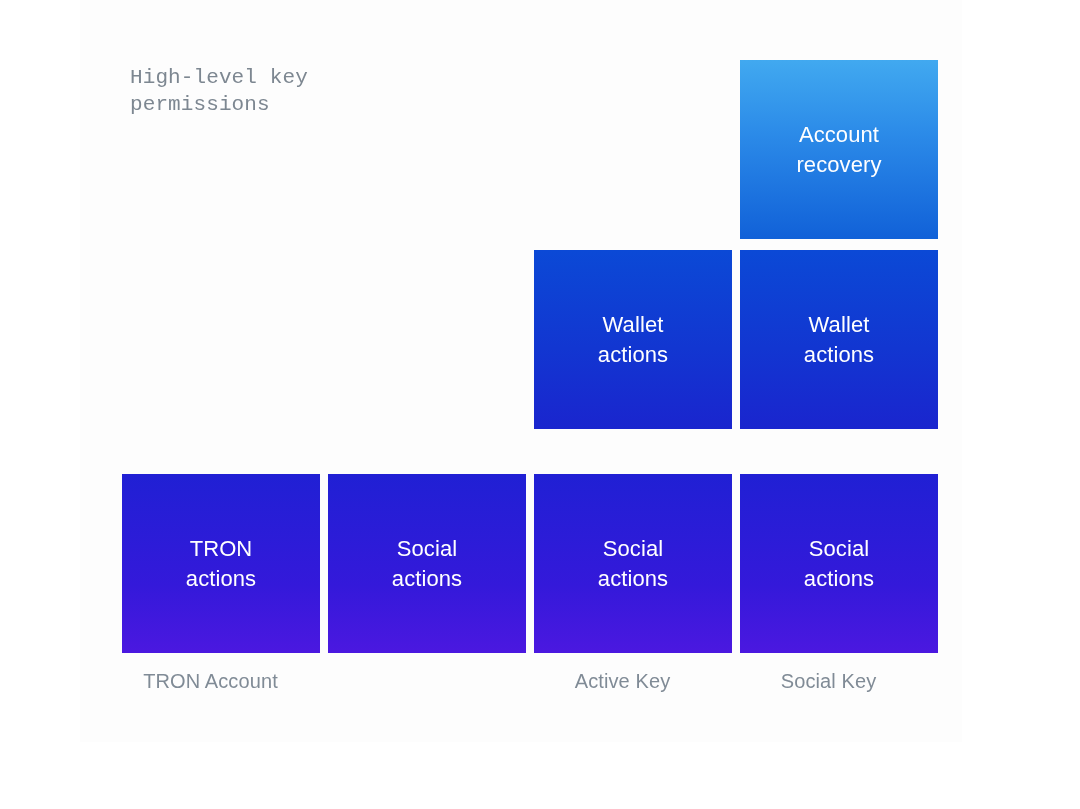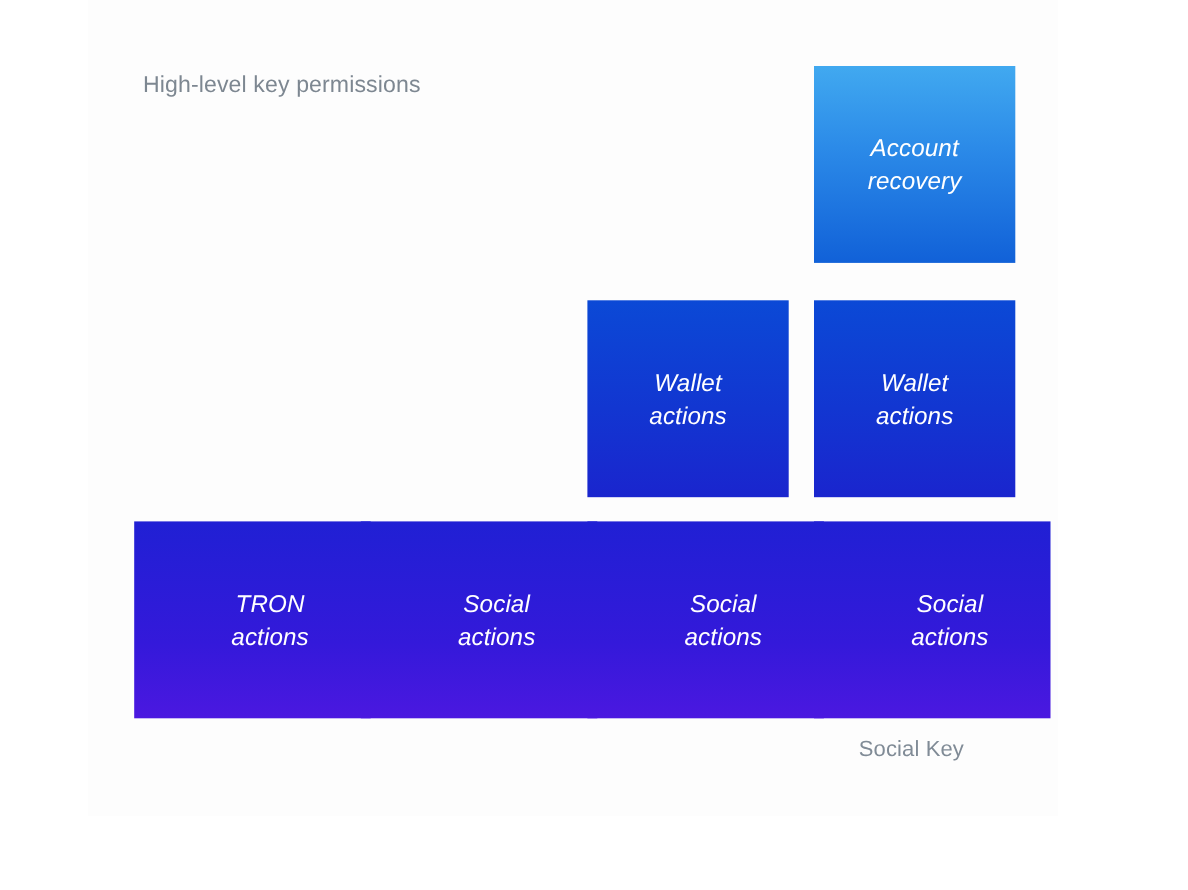--- a/index.html
+++ b/index.html
@@ -34,20 +34,21 @@
   #title {
     position: absolute;
     left: 130px;
     top: 64px;
     width: 260px;
     font-size: 21px;
     line-height: 27px;
     color: #7d8791;
     letter-spacing: 0.1px;
     white-space: pre-line;
+    font-family: Liberation Mono, monospace;
   }
 
   .cell {
     position: absolute;
     display: flex;
     align-items: center;
     justify-content: center;
     text-align: center;
     color: #ffffff;
     font-size: 22px;
@@ -57,39 +58,37 @@
   }
 
   
   .col-0 { left: 122px; }
   .col-1 { left: 328px; }
   .col-2 { left: 534px; }
   .col-3 { left: 740px; }
 
   
   .row-top    { top: 60px;  }
-  .row-mid    { top: 273px; }
+  .row-mid    { top: 250px; }
   .row-bottom { top: 474px; }
 
   .cell {
-    width: 183px;
+    width: 198px;
     height: 179px;
-    font-style: italic;
   }
 
   
   .fill-recovery {
     background: linear-gradient(180deg, #41a9f0 0%, #2b8ae8 42%, #1161d8 100%);
   }
   .fill-wallet {
     background: linear-gradient(180deg, #0b49d6 0%, #1236d1 55%, #1a25ce 100%);
   }
   .fill-actions {
     background: linear-gradient(180deg, #2020d4 0%, #3419da 62%, #4b18e0 100%);
-    padding-left: 32px;
   }
 
   .axis-label {
     position: absolute;
     top: 668px;
     width: 177px;
     text-align: center;
     font-size: 20px;
     line-height: 26px;
     color: #808b96;
@@ -119,18 +118,20 @@
 
   <div class="cell col-2 row-mid fill-wallet">Wallet
 actions</div>
 
   <div class="cell col-3 row-mid fill-wallet">Wallet
 actions</div>
 
   <div class="cell col-3 row-top fill-recovery">Account
 recovery</div>
 
+  <div class="axis-label col-0">TRON Account</div>
 
 
+  <div class="axis-label col-2">Active Key</div>
 
   <div class="axis-label col-3">Social Key</div>
 
 </div>
 
 </body></html>

